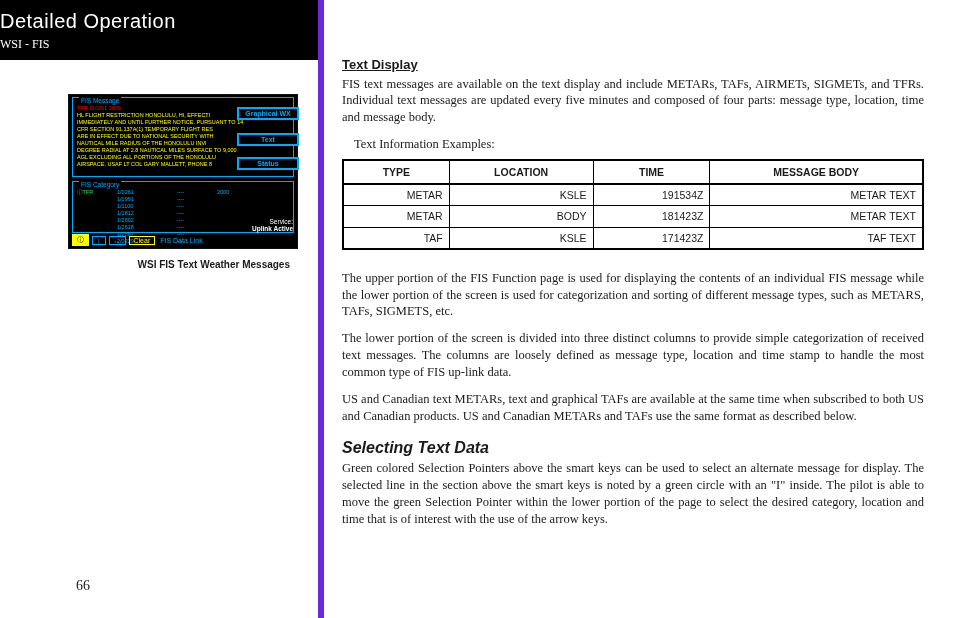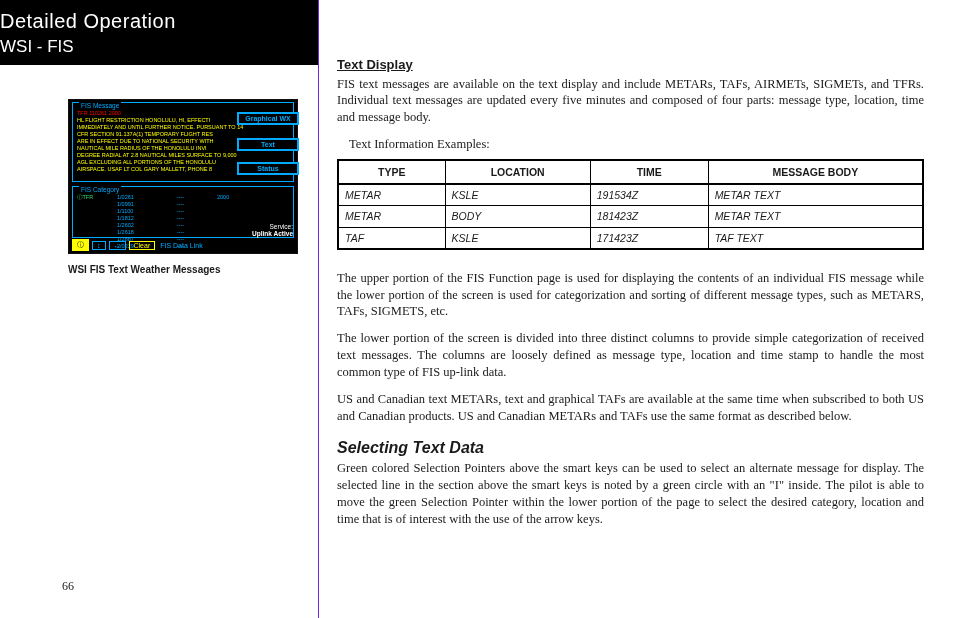--- a/index.html
+++ b/index.html
@@ -26,22 +26,22 @@
     padding: 10px 0 8px 0;
   }
   .header-title {
     font-family: Verdana, Geneva, sans-serif;
     font-size: 20px;
     font-weight: 400;
     letter-spacing: 0.5px;
     margin-bottom: 4px;
   }
   .header-sub {
-    font-family: Liberation Sans, sans-serif;
-    font-size: 17px;
+    font-family: Liberation Serif, serif;
+    font-size: 12px;
   }
   .screenshot-wrap {
     margin: 34px 28px 0 68px;
     text-align: center;
   }
   .screenshot {
     width: 230px;
     height: 155px;
     background: #000;
     border: 1px solid #111;
@@ -92,28 +92,28 @@
   .sc-service {
     position:absolute; right:4px; bottom:16px; text-align:right; font-size:6.5px;
   }
   .sc-service .lbl { color:#fff; }
   .sc-service .val { color:#fff; font-weight:bold; }
   .caption {
     font-family: Verdana, Geneva, sans-serif;
     font-size: 10px;
     font-weight: bold;
     margin-top: 10px;
-    text-align:left;
+    text-align:right;
   }
   .right-col {
     flex: 1;
     padding: 56px 30px 0 18px;
     font-size: 12.5px;
     line-height: 1.35;
-    border-left: 1px solid #6d28d9;
+    border-left: 6px solid #6d28d9;
     margin-left: 0;
   }
   h3.section {
     font-family: Verdana, Geneva, sans-serif;
     font-size: 13px;
     font-weight: bold;
     text-decoration: underline;
     margin-bottom: 2px;
   }
   h3.subsection {
@@ -139,31 +139,30 @@
     border-right: 1px solid #000;
     padding: 4px 6px;
     font-weight: bold;
     text-align: center;
   }
   table.info th:first-child { border-left: 2px solid #000; }
   table.info th:last-child { border-right: 2px solid #000; }
   table.info td {
     border: 1px solid #000;
     padding: 3px 6px;
-    text-align: left;
-    font-style: italic;
+    text-align: right;
   }
   table.info tr:last-child td { border-bottom: 2px solid #000; }
   table.info td:first-child { border-left: 2px solid #000; }
   table.info td:last-child { border-right: 2px solid #000; }
   .page-number {
     position: absolute;
-    left: 62px;
+    left: 76px;
     bottom: 24px;
-    font-size: 12px;
+    font-size: 14px;
   }
 </style>
 </head>
 <body>
 
 <div class="page">
   <div class="left-col">
     <div class="header-block">
       <div class="header-title">Detailed Operation</div>
       <div class="header-sub">WSI - FIS</div>

